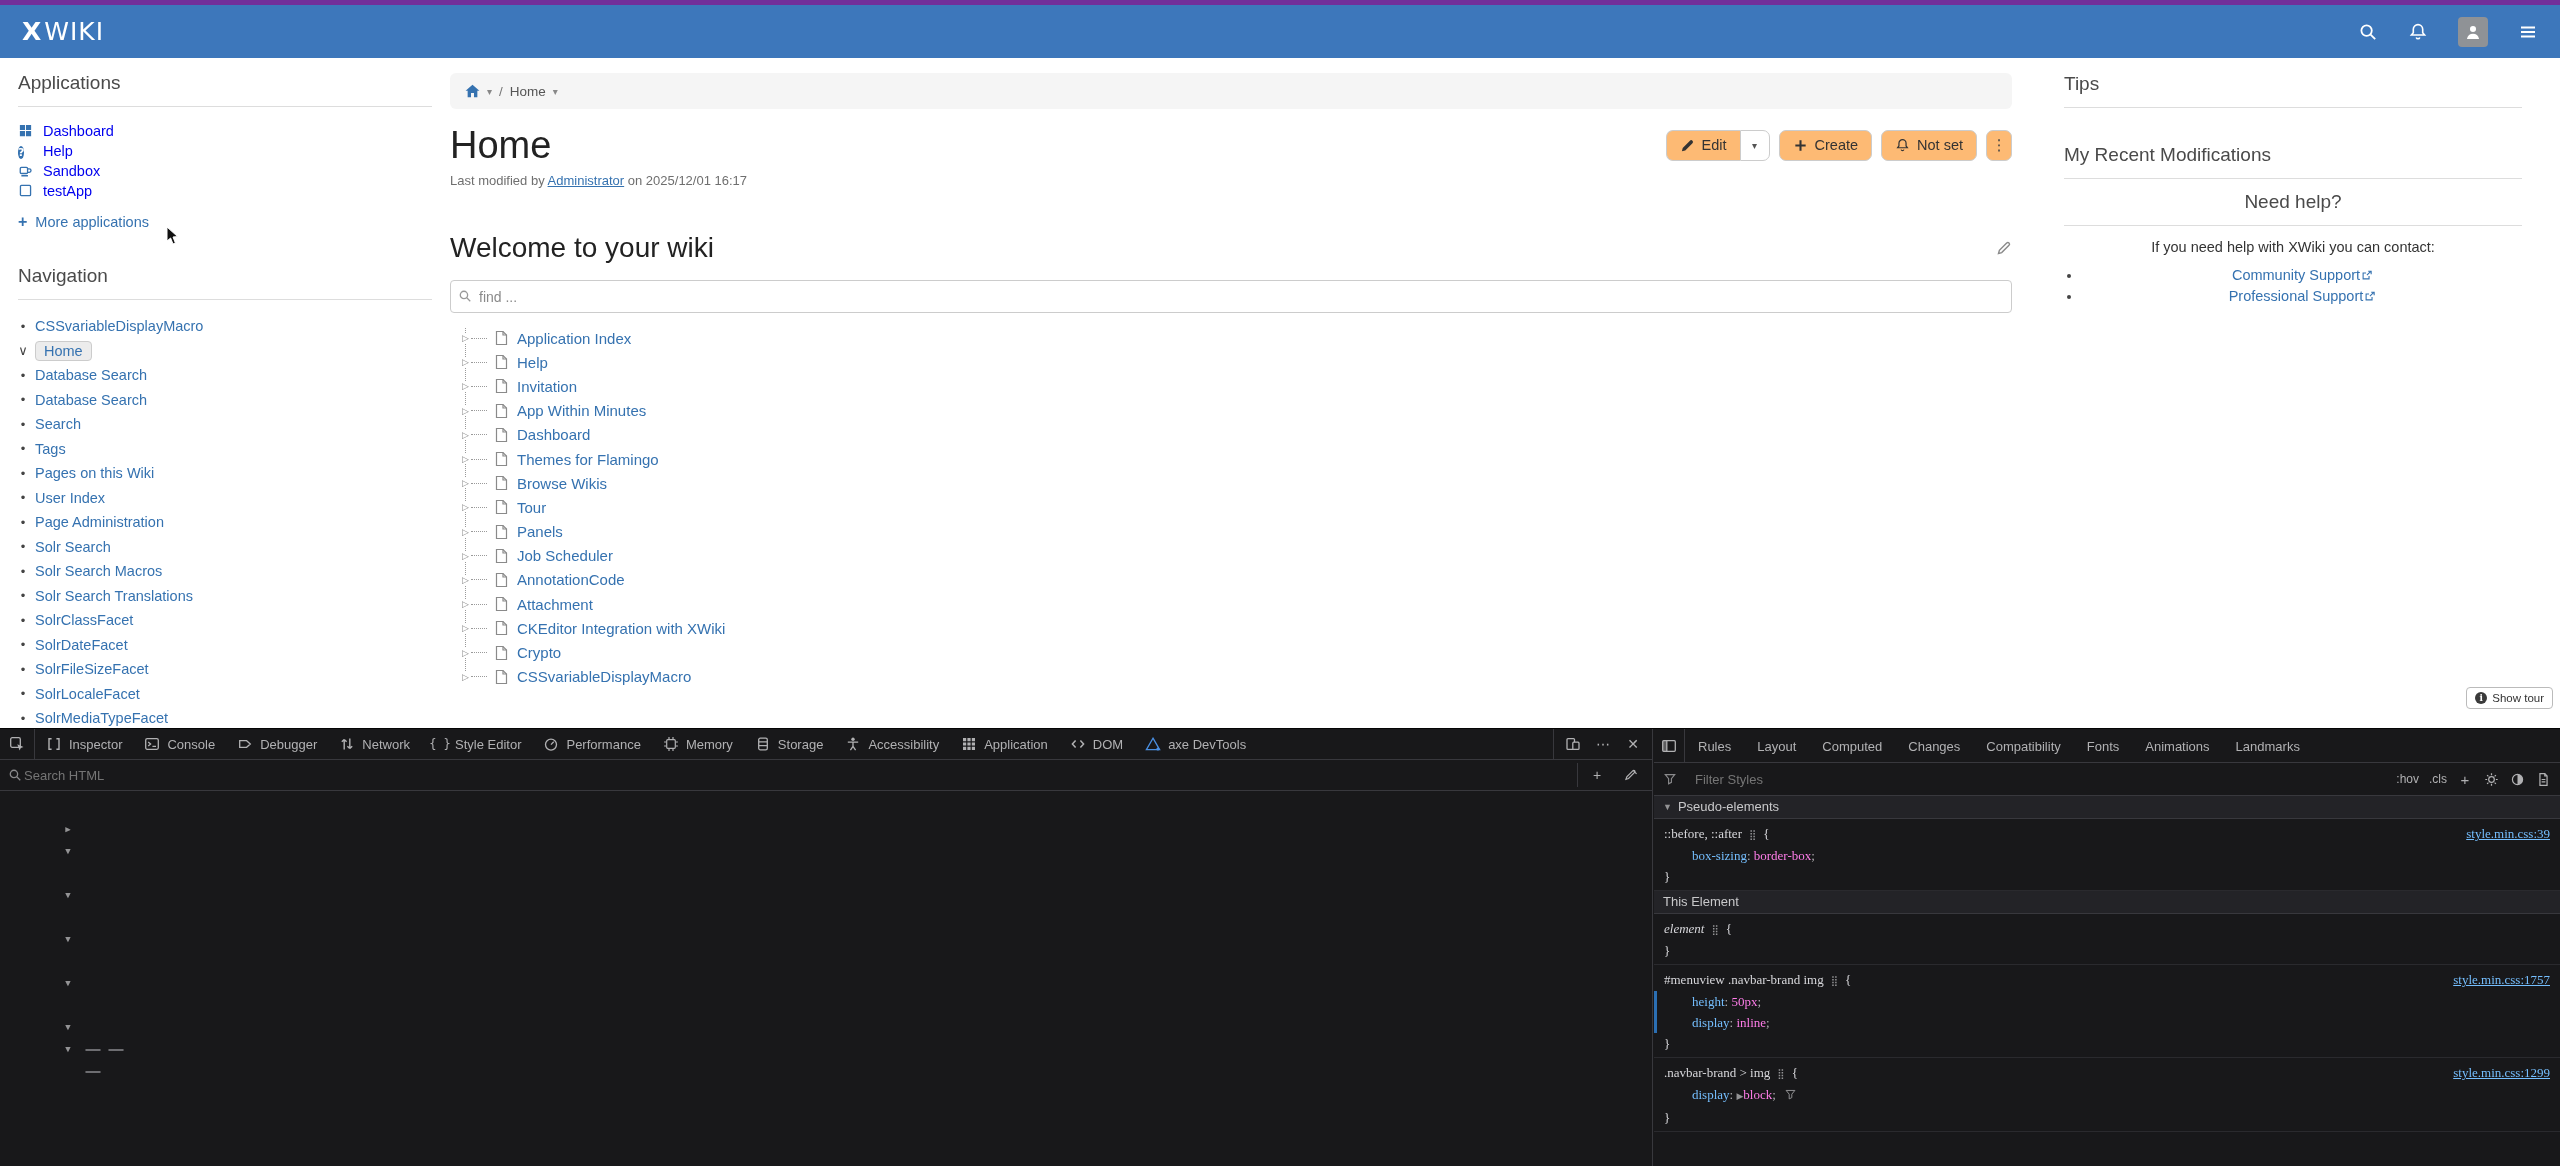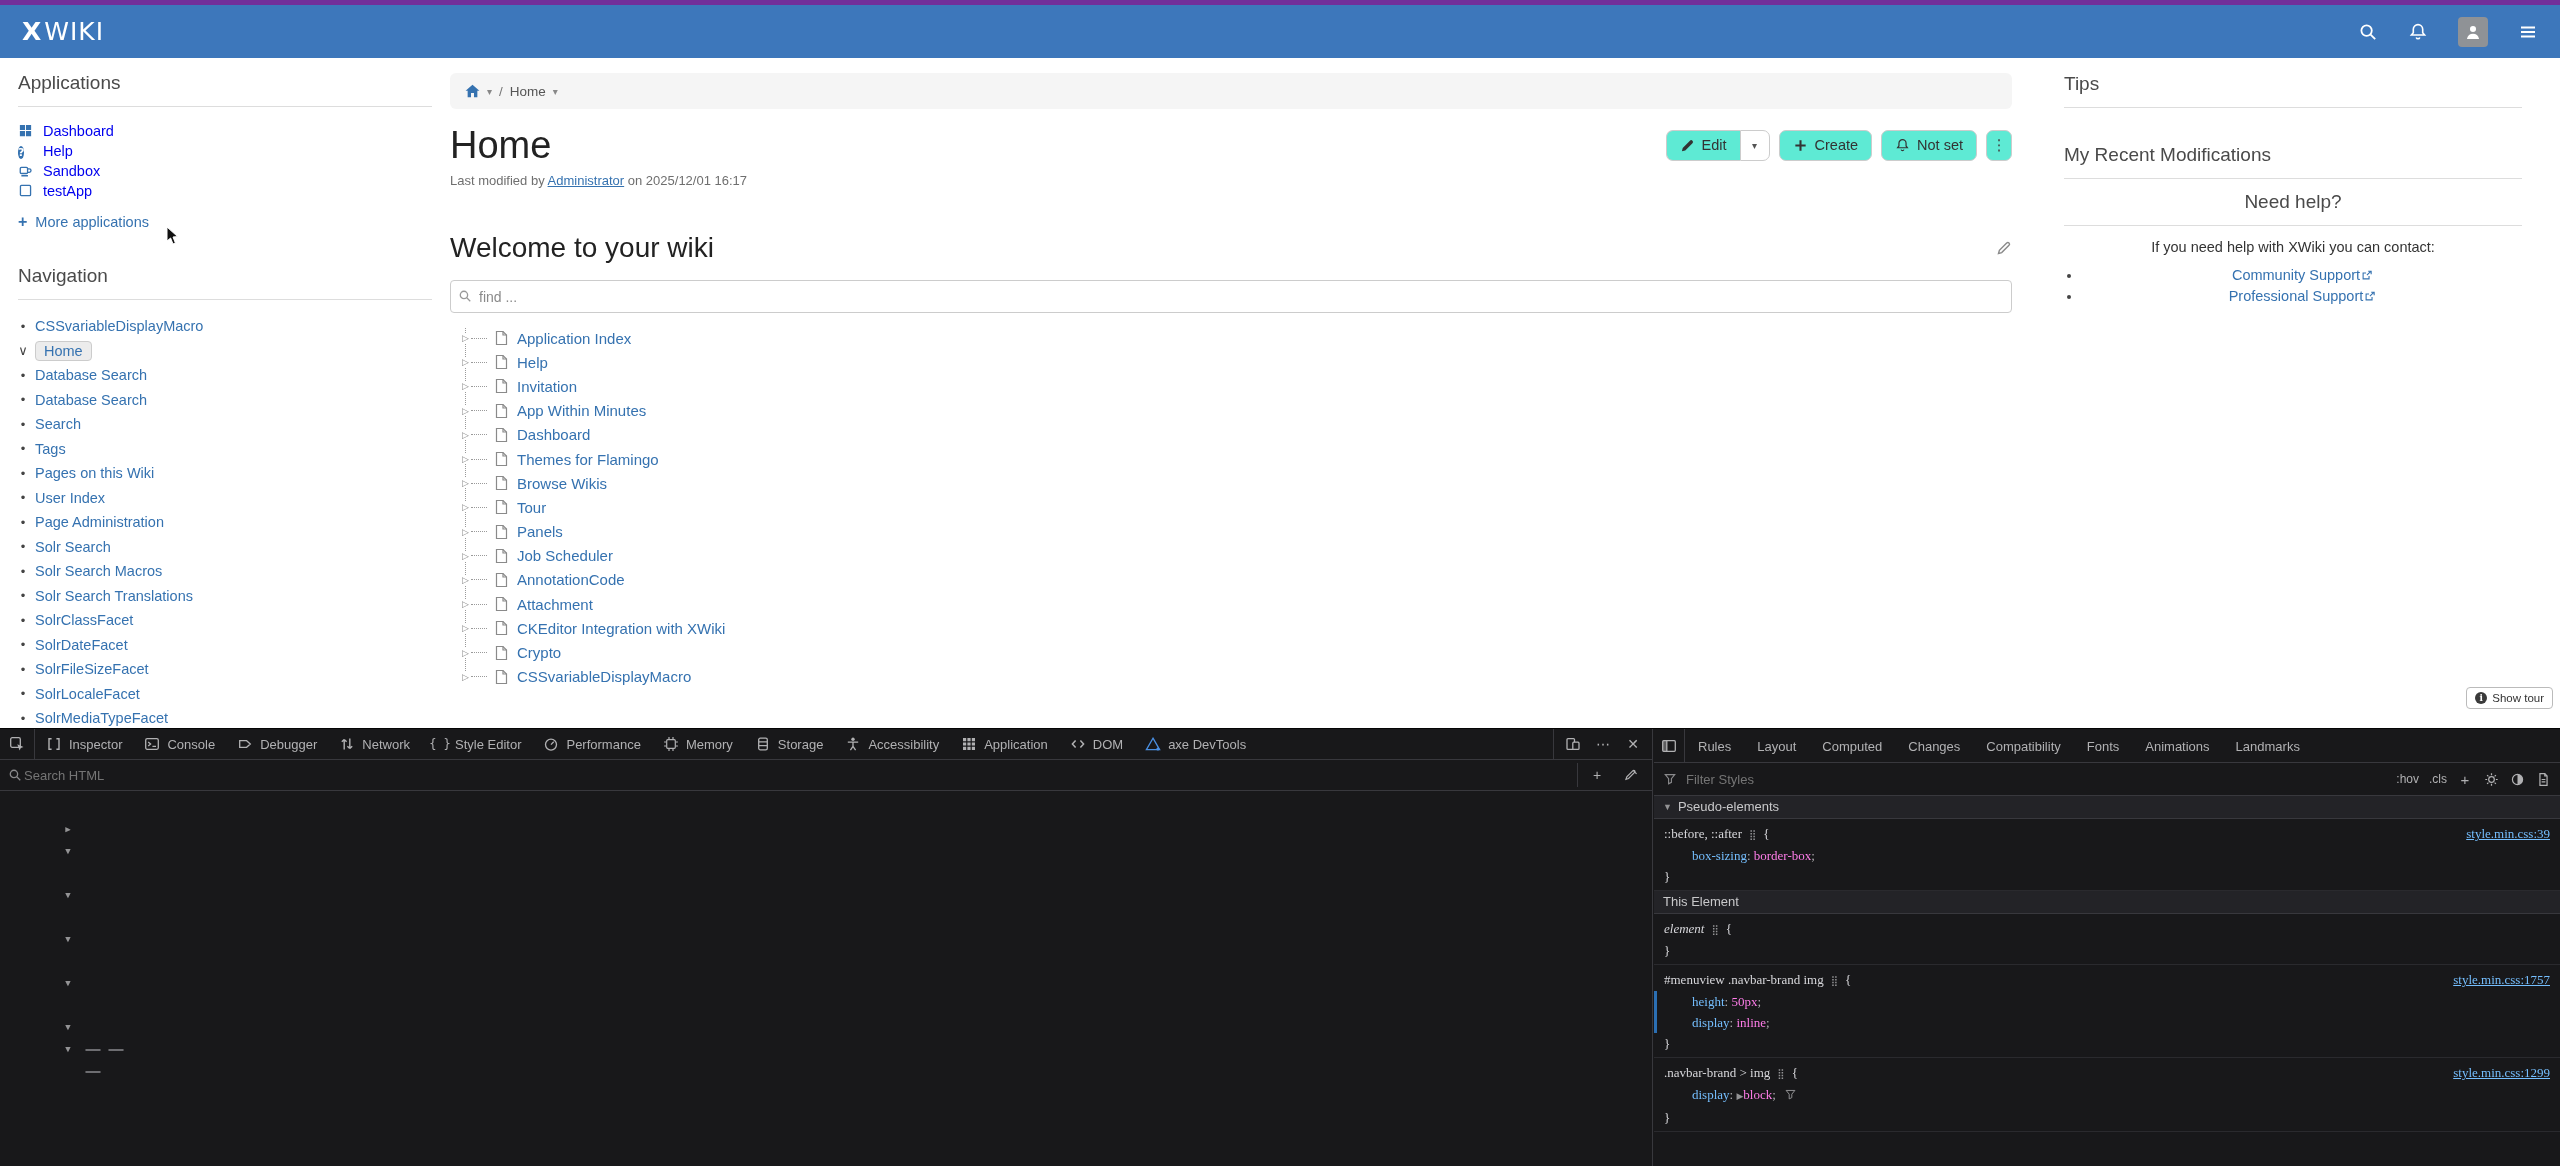--- a/index.html
+++ b/index.html
@@ -35,21 +35,21 @@
   .tree-row a.pill{background:#ececec;border:1px solid #ccc;border-radius:4px;padding:1px 8px;}
 
   
   .main{position:absolute;left:450px;top:15px;width:1562px;}
   .breadcrumb{height:36px;background:#f5f5f5;border-radius:6px;display:flex;align-items:center;gap:7px;padding:0 15px;font-size:13.5px;color:#555;}
   .crumb-caret{color:#888;font-size:10px;}
   .bc-sep{color:#777;}
   .title-row{display:flex;align-items:center;margin-top:15px;}
   h1.page-title{font-size:38px;font-weight:400;color:#222;margin:0;line-height:42px;}
   .actions{margin-left:auto;display:flex;align-items:center;gap:9px;}
-  .btn{border:1px solid #ccc;background:#5eead4;border-radius:7px;height:31px;display:inline-flex;align-items:center;gap:7px;padding:0 13px;font-size:14.5px;color:#333;cursor:pointer;font-family:inherit;}
+  .btn{border:1px solid #ccc;background:#fdba74;border-radius:7px;height:31px;display:inline-flex;align-items:center;gap:7px;padding:0 13px;font-size:14.5px;color:#333;cursor:pointer;font-family:inherit;}
   .btn-split{display:inline-flex;}
   .btn-split .btn{border-radius:7px 0 0 7px;border-right:none;}
   .btn-split .btn-caret{border:1px solid #ccc;border-radius:0 7px 7px 0;width:28px;display:flex;align-items:center;justify-content:center;background:#fff;color:#555;font-size:10px;cursor:pointer;}
   .btn .bico{width:15px;height:15px;color:#333;}
   .btn.kebab{width:26px;padding:0;justify-content:center;font-size:15px;color:#444;}
   .meta{margin-top:7px;font-size:13px;color:#6f6f6f;}
   .meta a{color:#3572b0;text-decoration:underline;}
   .section-row{display:flex;align-items:center;margin-top:44px;}
   h2.section-title{font-size:28px;font-weight:400;color:#222;margin:0;}
   .sec-pencil{margin-left:auto;width:16px;height:16px;color:#8a8a8a;cursor:pointer;}
@@ -101,21 +101,21 @@
 
   .markup{padding-top:5px;font-family:"DejaVu Sans Mono","DejaVu Sans",monospace;font-size:13px;overflow:hidden;height:372px;}
   .mline{height:22px;line-height:22px;white-space:pre;cursor:default;}
   .mline .exp{display:inline-block;width:13px;margin-left:-13px;color:#939395;font-size:9px;vertical-align:1px;}
   .mbadge{display:inline-block;border:1px solid #6d6d71;border-radius:9px;color:#c8c8ca;font-size:10.5px;line-height:14px;padding:0 7px;margin-left:7px;font-family:"Liberation Sans",sans-serif;vertical-align:2px;}
 
   .dt-right{position:absolute;left:1654px;top:0;right:0;height:100%;}
   .rtabs{height:33px;display:flex;align-items:stretch;border-bottom:1px solid #38383d;}
   .rtab-toggle{width:30px;display:flex;align-items:center;justify-content:center;color:#b1b1b3;border-right:1px solid #38383d;cursor:pointer;}
   .rtab{display:flex;align-items:center;padding:0 13px;cursor:pointer;box-sizing:border-box;border-top:2px solid transparent;}
-  .rfilter{height:32px;display:flex;align-items:center;gap:7px;padding:0 9px;border-bottom:1px solid #38383d;}
+  .rfilter{height:32px;display:flex;align-items:center;gap:16px;padding:0 9px;border-bottom:1px solid #38383d;}
   .rfilter .fico{width:14px;height:14px;color:#8a8a8c;}
   .rfilter-input{flex:1;background:transparent;border:none;outline:none;color:#d7d7db;font-size:13px;font-family:inherit;}
   .rfilter-input::placeholder{color:#757575;}
   .rfilter-right{display:flex;align-items:center;gap:10px;color:#b1b1b3;}
   .rfilter-right .txtbtn{font-size:12px;cursor:pointer;}
   .rfilter-right .ibtn{width:16px;height:16px;cursor:pointer;display:flex;align-items:center;justify-content:center;font-size:15px;}
 
   .rules{font-family:"DejaVu Sans Mono","DejaVu Sans",monospace;font-size:13px;overflow:hidden;height:373px;}
   .rsec-h{background:#232327;border-bottom:1px solid #38383d;color:#c8c8ca;font-family:"Liberation Sans",sans-serif;font-size:13px;height:22px;line-height:22px;padding:0 9px;display:flex;align-items:center;gap:6px;}
   .rsec-h .rarrow{font-size:9px;color:#939395;}

